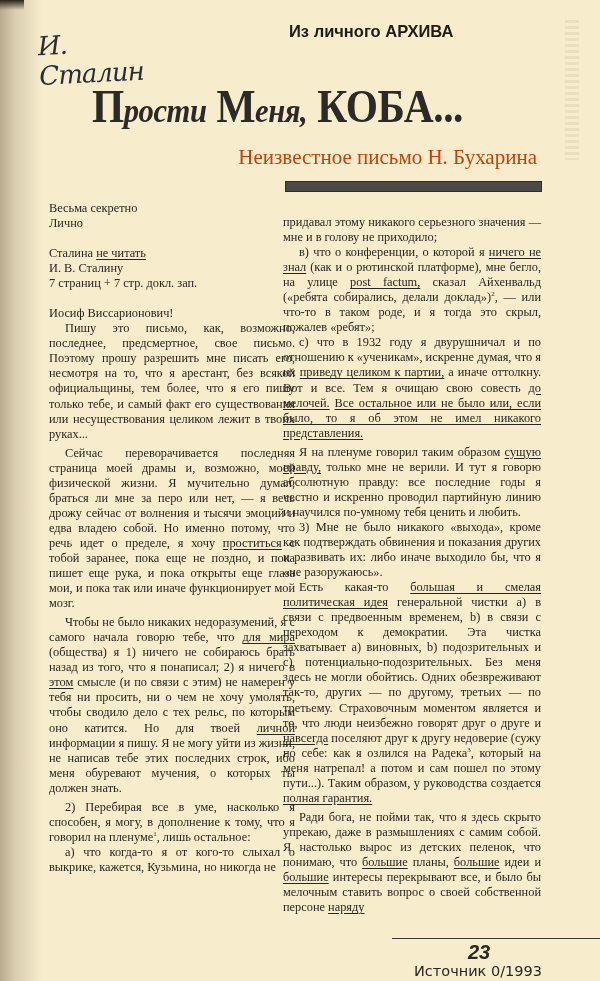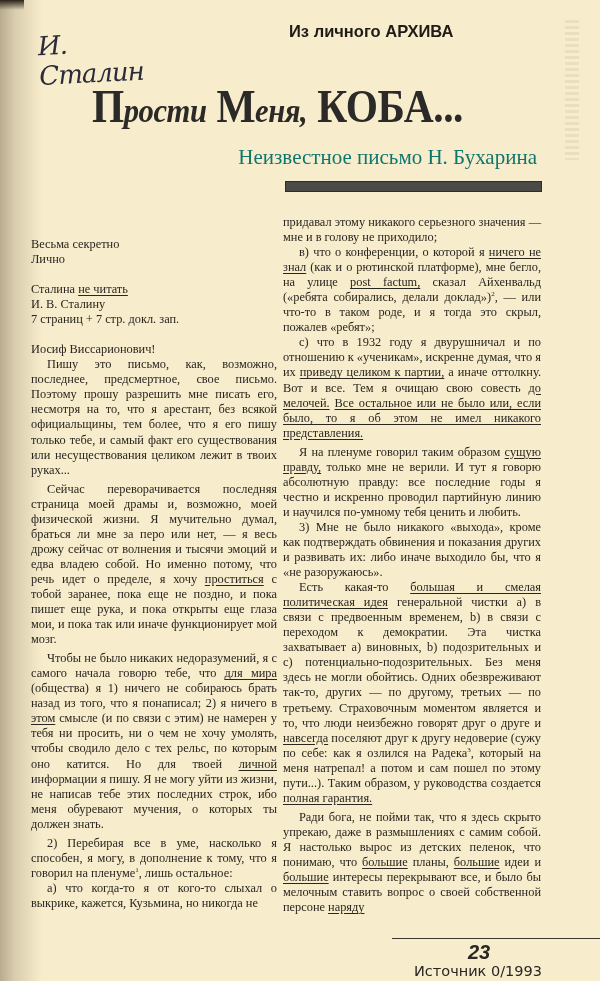--- a/index.html
+++ b/index.html
@@ -28,31 +28,31 @@
     font-size: 16.5px; color: #1f1c18;
   }
   .headline {
     position: absolute; left: 92px; top: 80px; white-space: nowrap;
     font-family: "Liberation Serif", serif; font-weight: bold; font-size: 46px;
     color: #2b2a28; letter-spacing: -0.5px; transform: scaleX(0.9); transform-origin: left top;
   }
   .headline .sc { font-style: italic; font-size: 34px; }
   .subhead {
     position: absolute; right: 63px; top: 145px;
-    font-family: "Liberation Serif", serif; font-size: 21px; color: #0f766e;
+    font-family: "Liberation Serif", serif; font-size: 21px; color: #c2410c;
   }
   .rule-bar {
     position: absolute; left: 285px; top: 181px; width: 255px; height: 9px;
     background: #4a4a46; border: 1px solid #2d2d2a;
   }
   .col {
     position: absolute; top: 201px; width: 246px;
     font-size: 12.35px; line-height: 15.05px; text-align: justify;
   }
-  .col-left { left: 31px; margin-top: 36px; }
+  .col-left { left: 49px; }
   .col-right { left: 283px; top: 215px; width: 258px; }
   .col p { margin: 0; text-indent: 16px; hyphens: manual; }
   .col p.noind { text-indent: 0; text-align: left; }
   .col .gap { height: 15px; }
   .col .gap-sm { height: 4px; }
   .u { text-decoration: underline; text-underline-offset: 2px; }
   sup { font-size: 7px; line-height: 0; }
   .footer-source {
     position: absolute; left: 414px; top: 963px;
     font-family: "DejaVu Sans", sans-serif; font-size: 14.5px; color: #2a2724;

